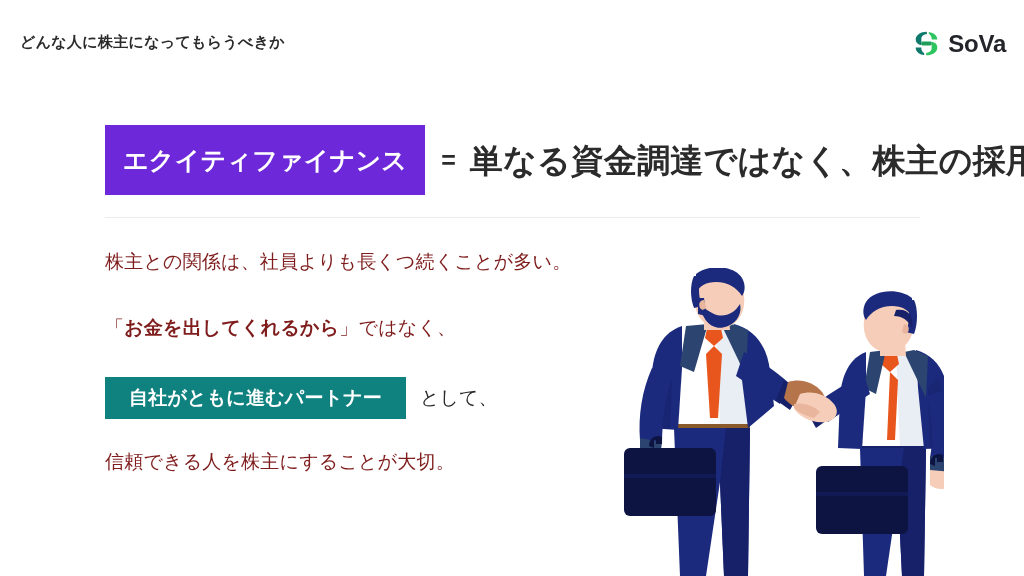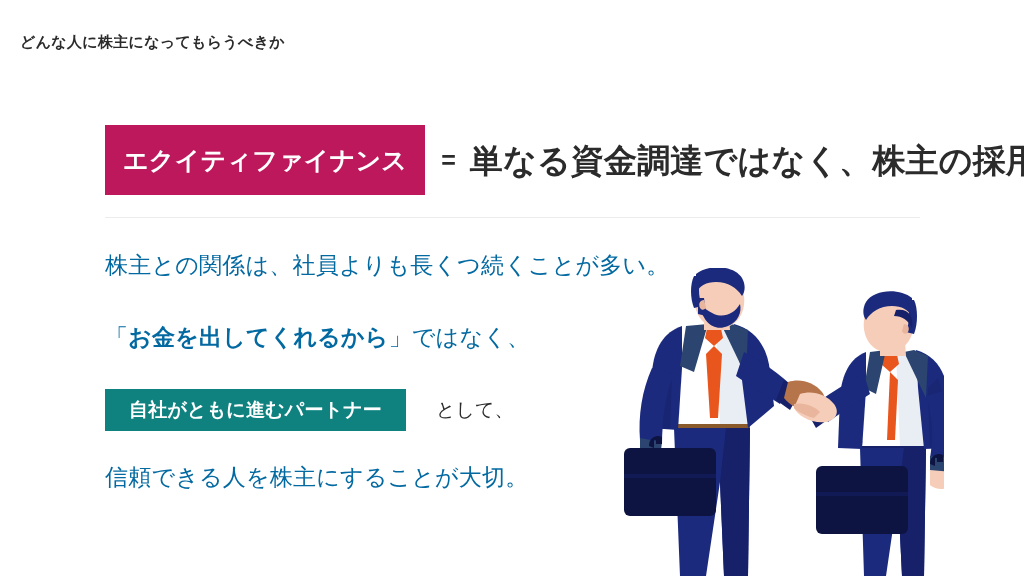--- a/index.html
+++ b/index.html
@@ -59,21 +59,21 @@
   
   .headline-row {
     position: absolute;
     left: 105px;
     top: 133px;
     display: flex;
     align-items: center;
     height: 54px;
   }
   .headline-badge {
-    background: #be185d;
+    background: #6d28d9;
     color: #ffffff;
     font-size: 25px;
     font-weight: 700;
     letter-spacing: 0.01em;
     padding: 8px 18px;
     height: 54px;
     line-height: 54px;
     display: block;
     white-space: nowrap;
   }
@@ -105,23 +105,23 @@
   }
 
   
   .body-copy {
     position: absolute;
     left: 105px;
     top: 248px;
     width: 520px;
   }
   .copy-line {
-    font-size: 23px;
+    font-size: 19px;
     line-height: 1.5;
-    color: #0369a1;
+    color: #7f1d1d;
     letter-spacing: 0.01em;
     white-space: nowrap;
   }
   .copy-line-1 { margin-bottom: 37px; }
   .copy-line-2 { margin-bottom: 35px; }
   .copy-strong { font-weight: 700; }
 
   .partner-row {
     display: flex;
     align-items: center;
@@ -135,40 +135,52 @@
     letter-spacing: 0.01em;
     height: 42px;
     line-height: 42px;
     padding: 0 24px;
     white-space: nowrap;
     display: block;
   }
   .partner-suffix {
     font-size: 19px;
     color: #2b2b2b;
-    margin-left: 30px;
+    margin-left: 14px;
     white-space: nowrap;
   }
 
   
   .illustration {
     position: absolute;
     left: 608px;
     top: 268px;
     width: 336px;
     height: 308px;
   }
   .illustration svg { display: block; }
 </style>
 </head>
 <body>
 
 <div class="slide-header">
   <div class="header-title">どんな人に株主になってもらうべきか</div>
 
+  <div class="brand-logo">
+    <span class="brand-mark">
+      <svg class="brand-mark" viewBox="0 0 40 40" xmlns="http://www.w3.org/2000/svg" aria-hidden="true">
+        <path d="M20.5 2.5 C11 2.5 4 7.5 4 14.2 C4 19 7.2 21.6 12.4 22.6 L12.4 13.2 C12.4 9 15.8 6.2 20.5 6.2 Z" fill="#0f7a6b"></path>
+        <path d="M19.5 37.5 C29 37.5 36 32.5 36 25.8 C36 21 32.8 18.4 27.6 17.4 L27.6 26.8 C27.6 31 24.2 33.8 19.5 33.8 Z" fill="#2ec45f"></path>
+        <path d="M23.4 2.9 C31.4 4 36 8.6 36 14.2 L27.8 14.2 C27.8 10.2 26 7.2 23.4 5.6 Z" fill="#2ec45f"></path>
+        <path d="M16.6 37.1 C8.6 36 4 31.4 4 25.8 L12.2 25.8 C12.2 29.8 14 32.8 16.6 34.4 Z" fill="#0f7a6b"></path>
+        <rect x="12.2" y="17.2" width="15.6" height="5.6" rx="2.2" fill="#1f9e59"></rect>
+      </svg>
+    </span>
+    <span class="brand-word">SoVa</span>
+  </div>
 </div>
 
 <div class="headline-row">
   <span class="headline-badge">エクイティファイナンス</span>
   <span class="headline-equals">=</span>
   <span class="headline-rest">単なる資金調達ではなく、株主の採用</span>
 </div>
 
 <div class="divider"></div>
 

